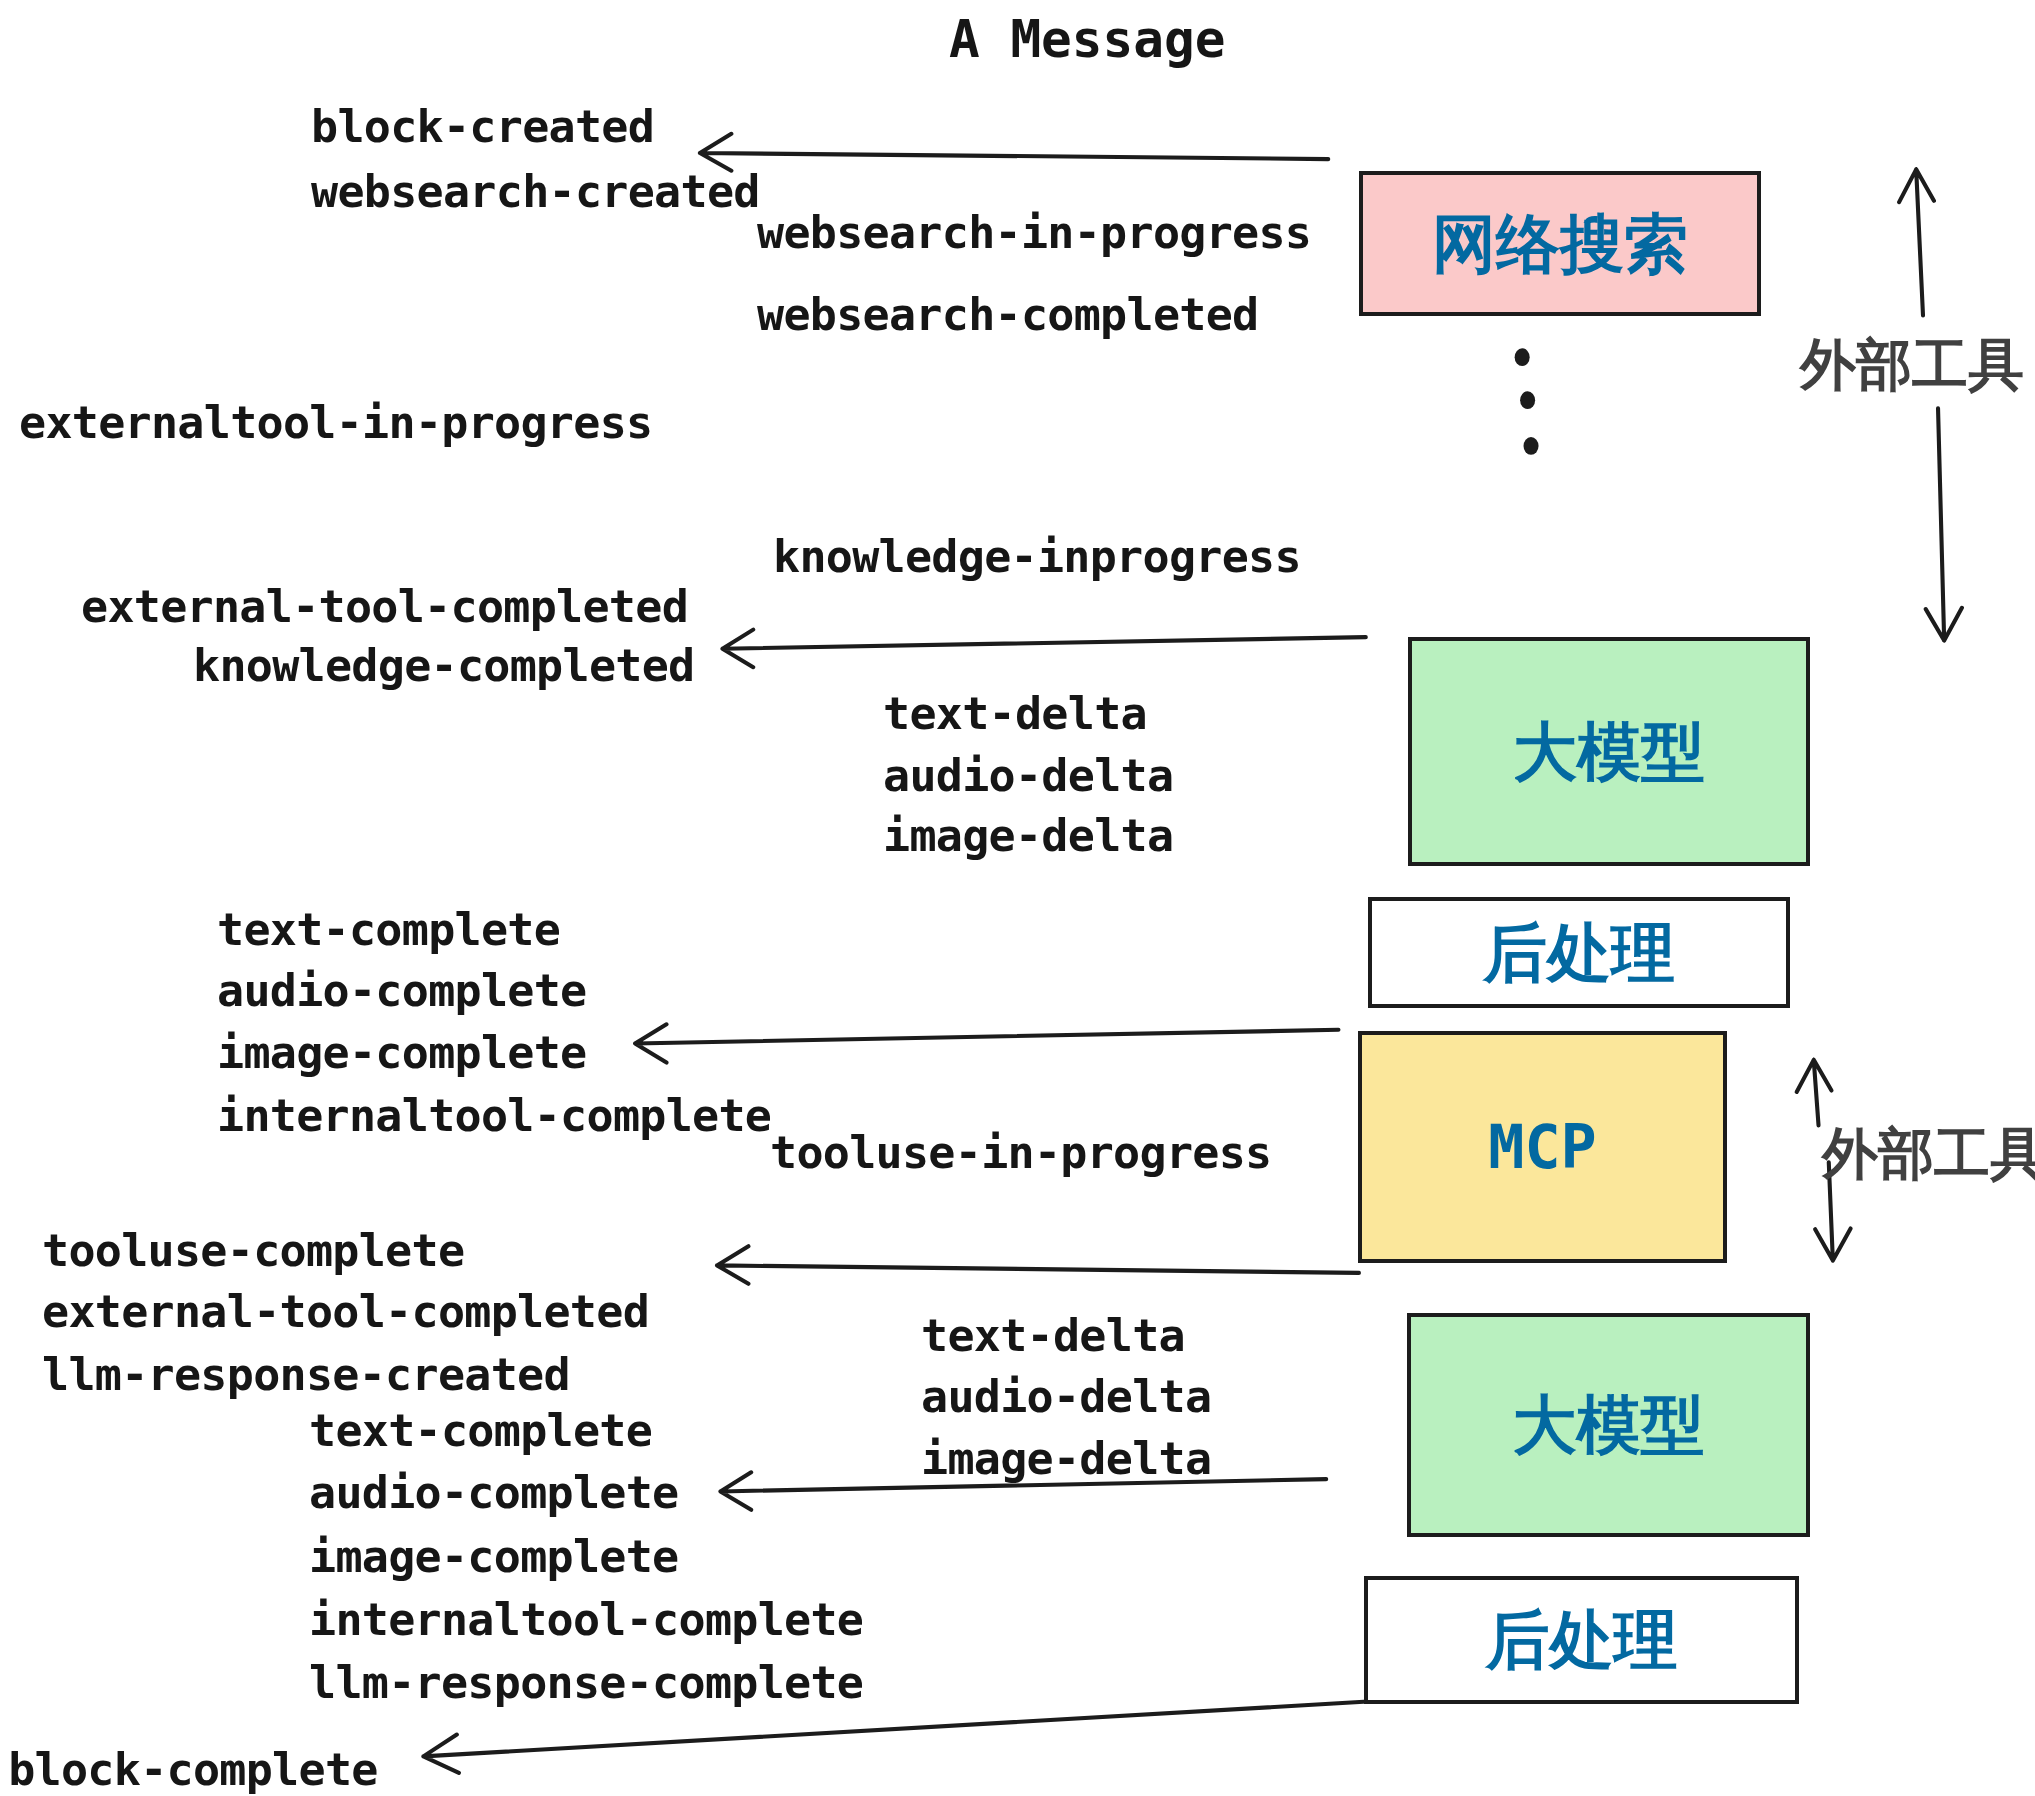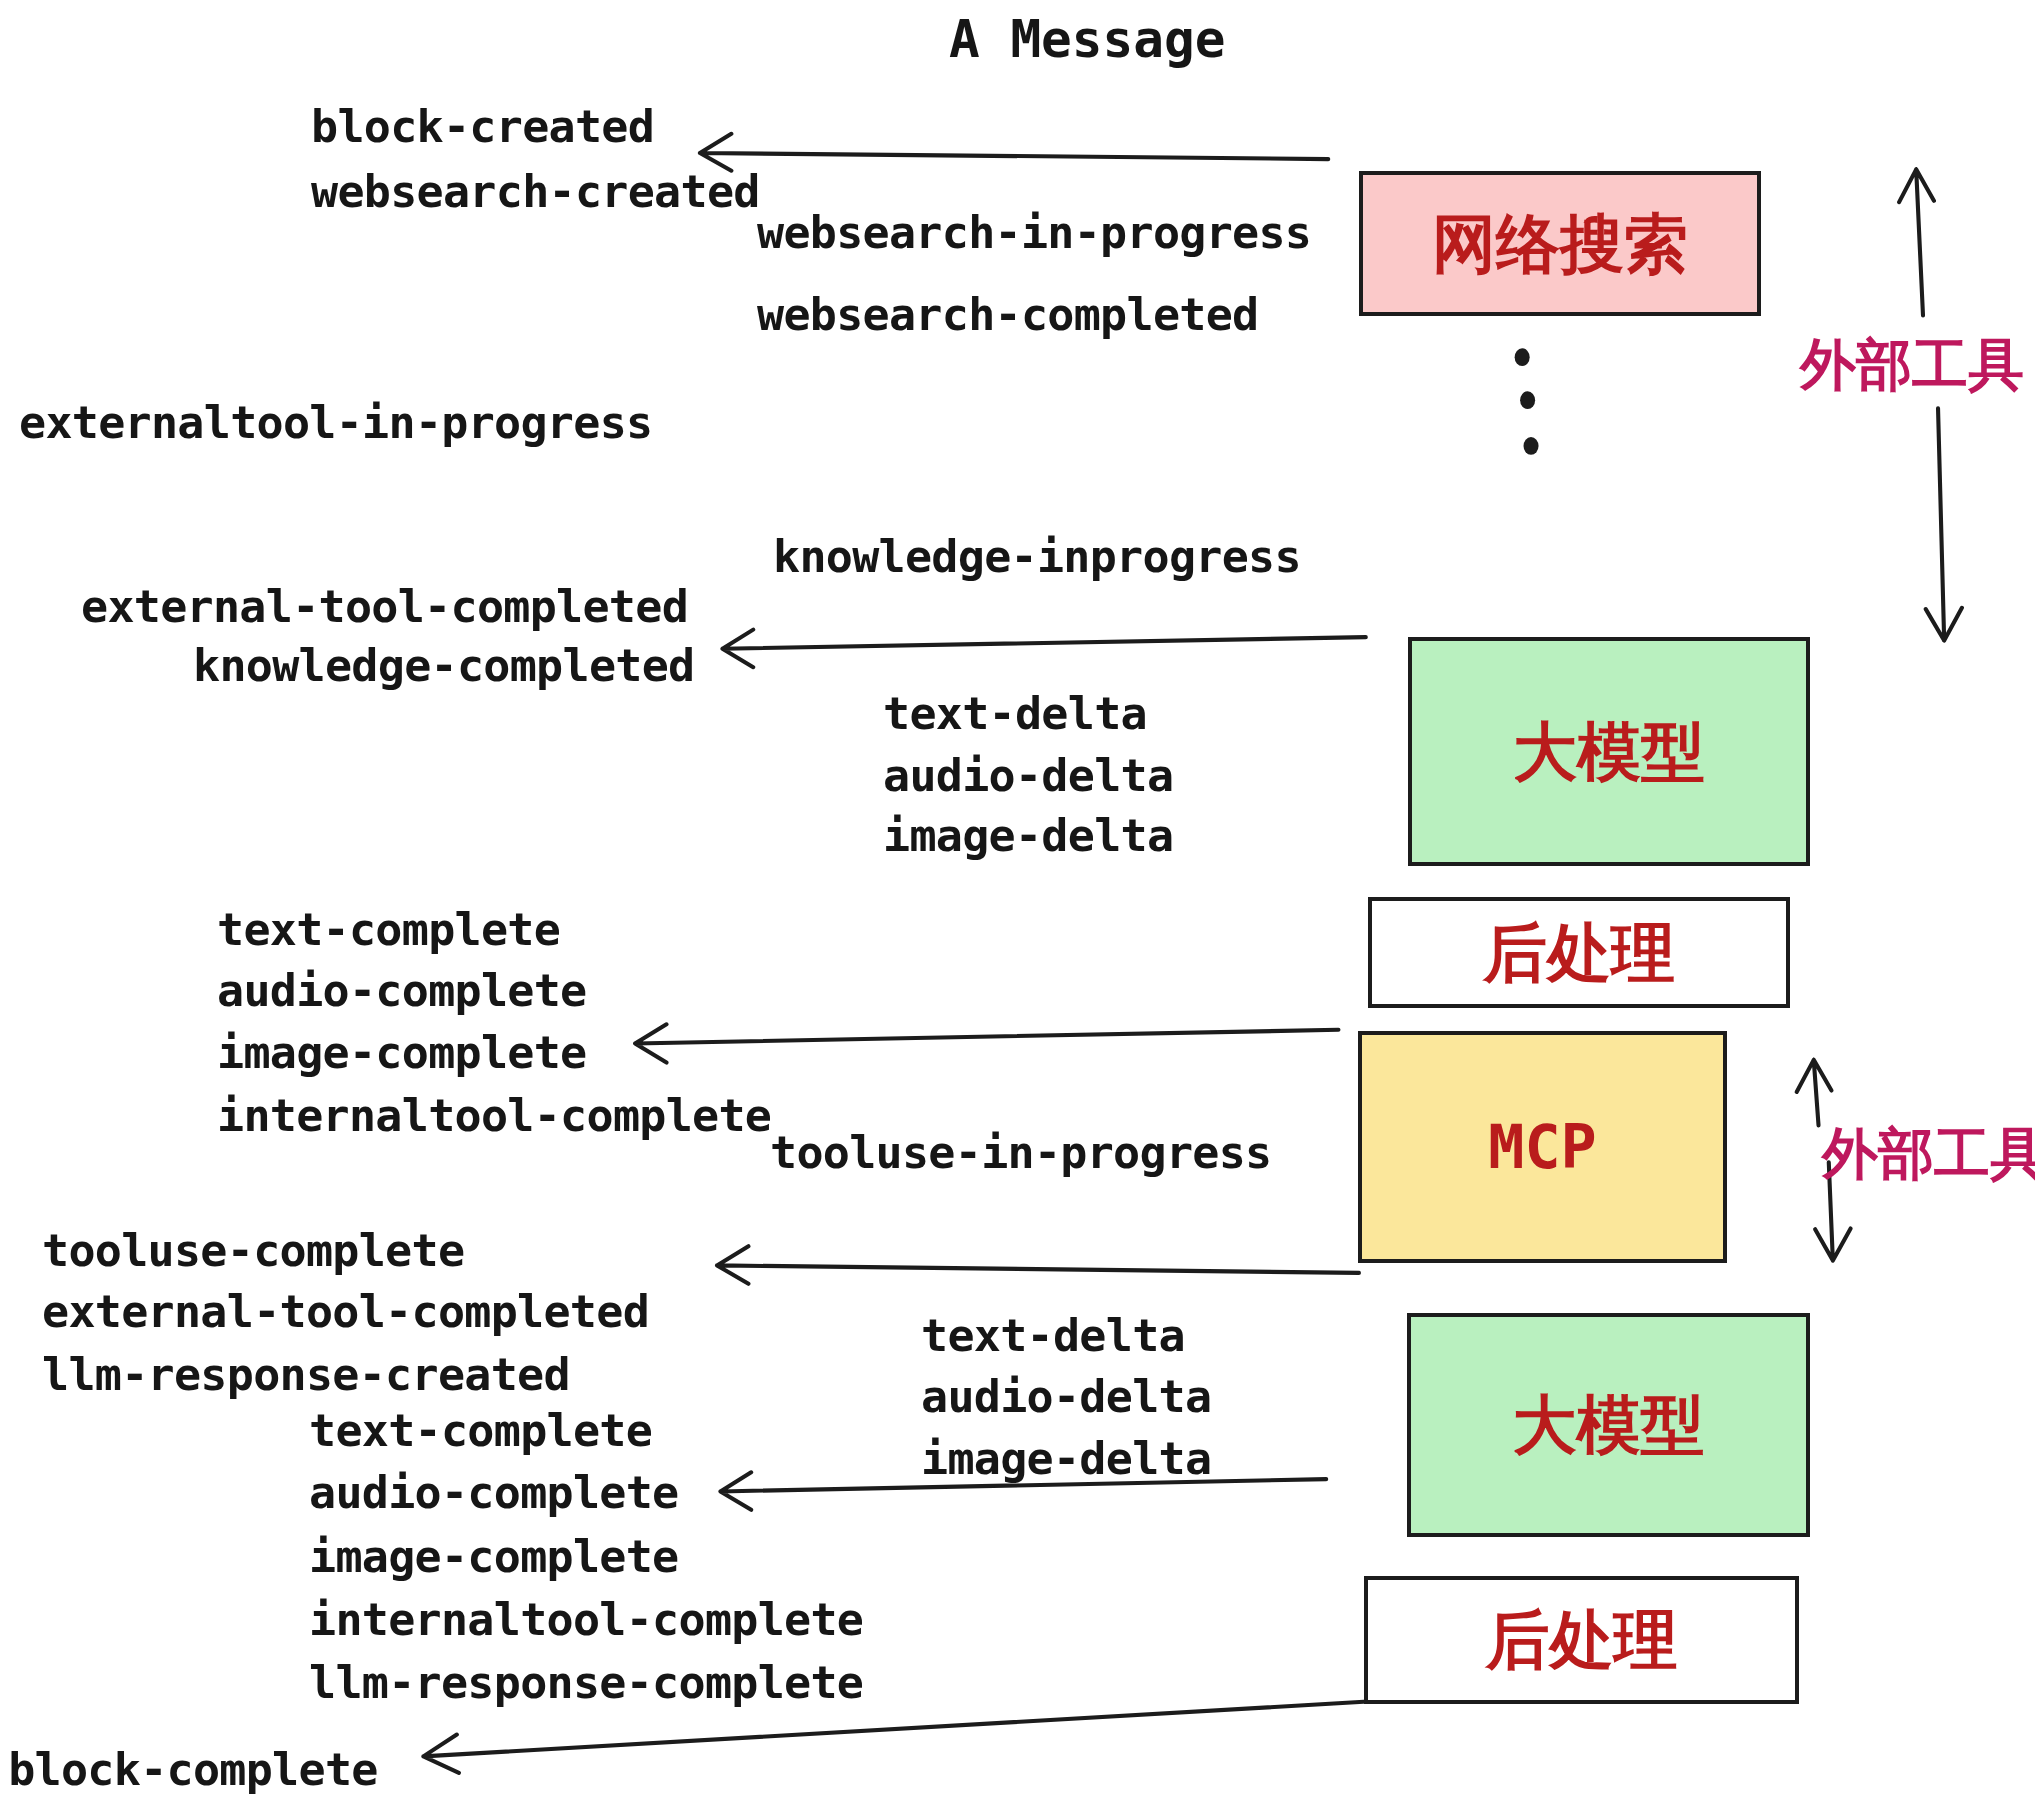--- a/index.html
+++ b/index.html
@@ -25,34 +25,34 @@
     letter-spacing:-0.7px;
   }
   .box{
     position:absolute;
     box-sizing:border-box;
     border:4.8px solid #1c1c1c;
     display:flex;align-items:center;justify-content:center;
   }
   .box .lbl{
     font:bold 64px/1 "DejaVu Sans",sans-serif;
-    color:#b91c1c;
+    color:#0369a1;
     white-space:nowrap;
   }
   .box .lbl.mono{
     font:bold 60px/1 "DejaVu Sans Mono",monospace;
   }
   .pink{background:#fbc9c9;}
   .green{background:#b9f0bf;margin-left:43px;}
   .yellow{background:#fbe79b;}
   .white{background:#ffffff;}
   .side-lbl{
     position:absolute;
     font:bold 56px/1 "DejaVu Sans",sans-serif;
-    color:#be185d;
+    color:#404040;
     white-space:nowrap;
   }
   svg.overlay{
     position:absolute;left:0;top:0;width:2035px;height:1796px;
     pointer-events:none;
   }
   svg.overlay path, svg.overlay line{
     stroke:#1c1c1c;stroke-width:6;fill:none;stroke-linecap:round;
   }
   svg.overlay ellipse{fill:#1c1c1c;stroke:none;}

